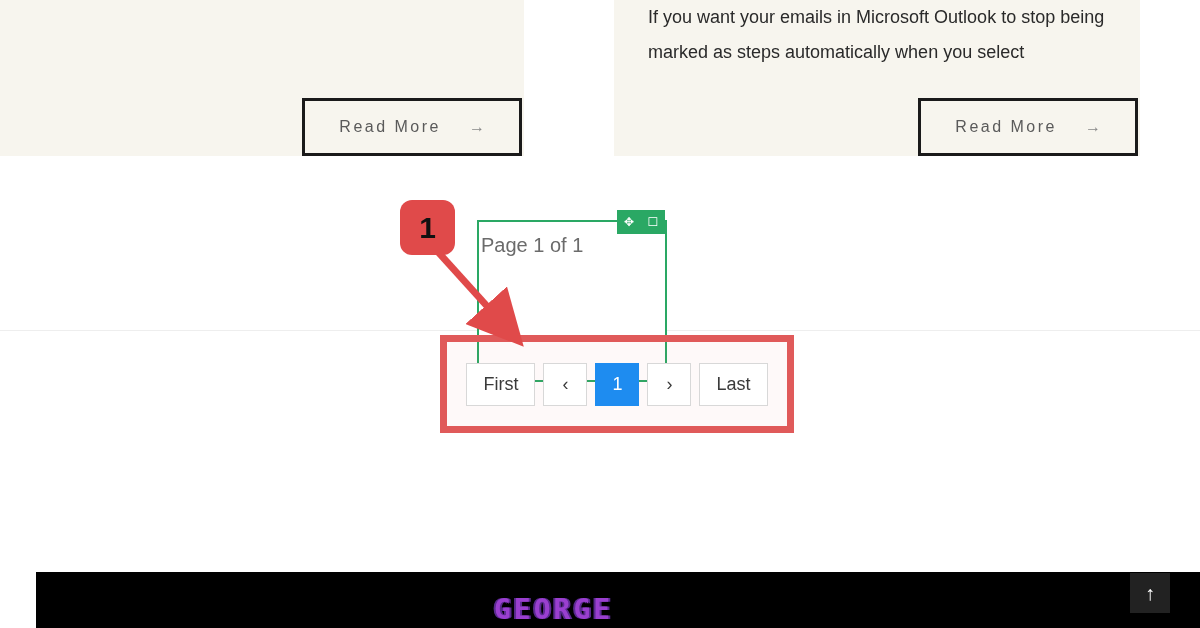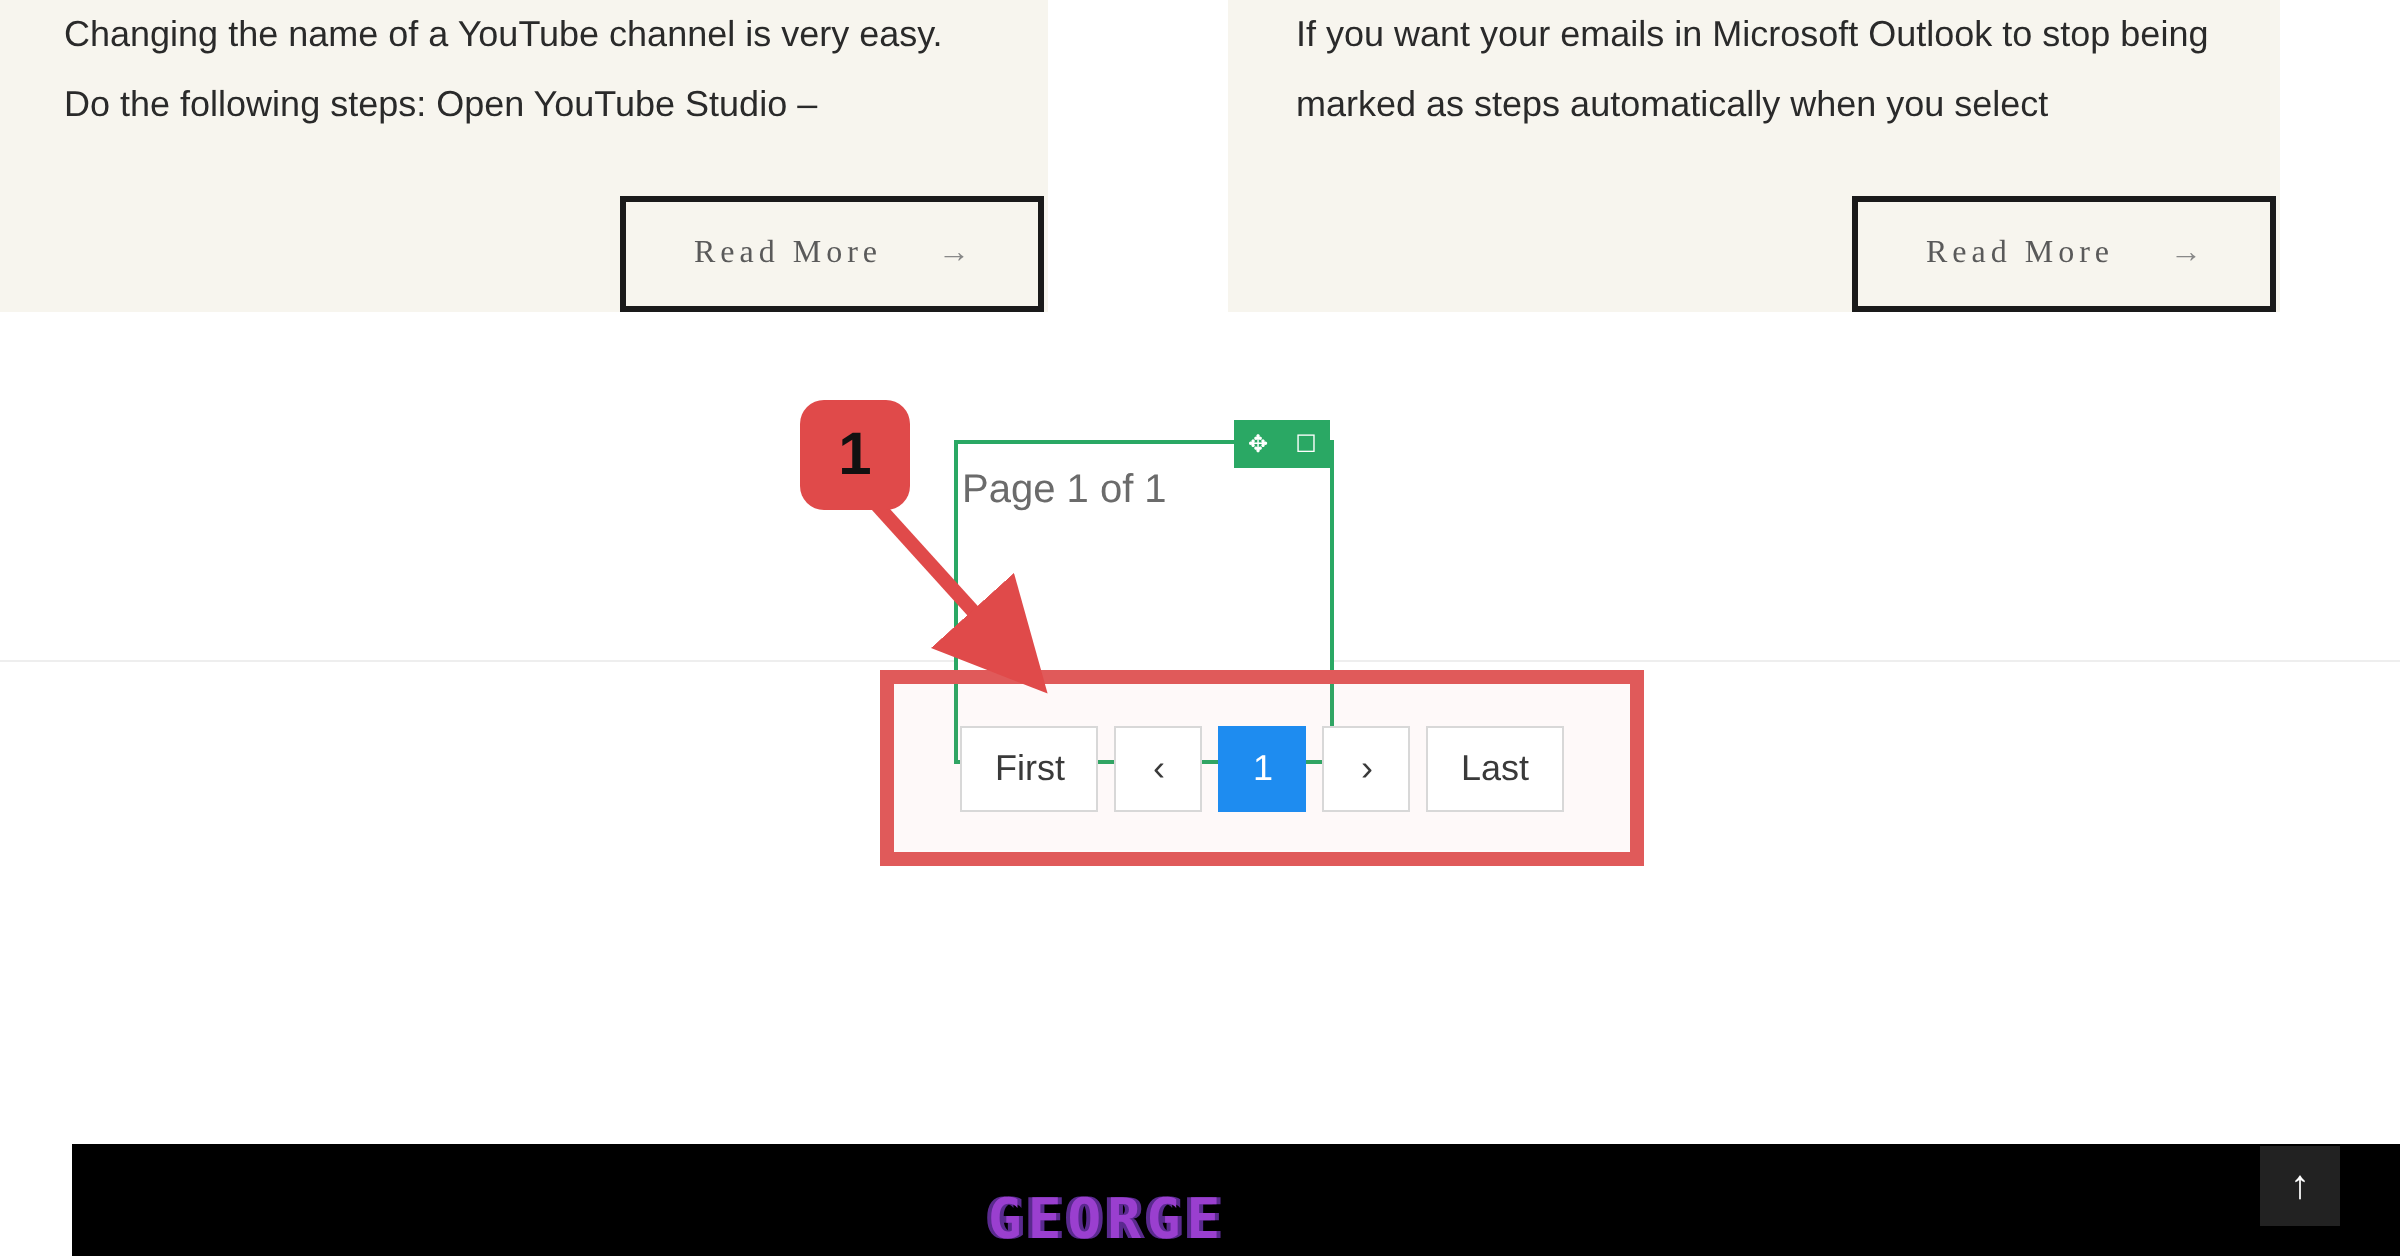--- a/index.html
+++ b/index.html
@@ -38,21 +38,20 @@
       padding: 17px 34px;
       display: flex;
       align-items: center;
       gap: 28px;
       cursor: pointer;
     }
     .read-more-text {
       color: #5a5a5a;
       font-size: 16px;
       letter-spacing: 2.5px;
-      font-family: Liberation Serif, serif;
     }
     .arrow-right {
       color: #888;
       font-size: 16px;
     }
     .mid-area {
       position: absolute;
       top: 200px;
       left: 0;
       width: 1200px;
@@ -111,21 +110,21 @@
     }
     .page-label {
       color: #6b6b6b;
       font-size: 20px;
       padding: 12px 2px;
     }
     .red-box {
       position: absolute;
       top: 135px;
       left: 440px;
-      width: 382px;
+      width: 354px;
       height: 98px;
       border: 7px solid #e05a5a;
       background: rgba(224,90,90,0.04);
       z-index: 6;
       display: flex;
       align-items: center;
       justify-content: center;
       gap: 8px;
     }
     .pagination {
@@ -197,21 +196,20 @@
       font-size: 20px;
       cursor: pointer;
       z-index: 20;
     }
   </style>
 </head>
 <body>
 
 <div class="cards-row">
   <div class="card">
-    <div class="card-text">Changing the name of a YouTube channel is very easy. Do the following steps: Open YouTube Studio –</div>
     <div class="read-more-btn">
       <span class="read-more-text">Read More</span>
       <span class="arrow-right">→</span>
     </div>
   </div>
   <div class="card">
     <div class="card-text">If you want your emails in Microsoft Outlook to stop being marked as steps automatically when you select</div>
     <div class="read-more-btn">
       <span class="read-more-text">Read More</span>
       <span class="arrow-right">→</span>

